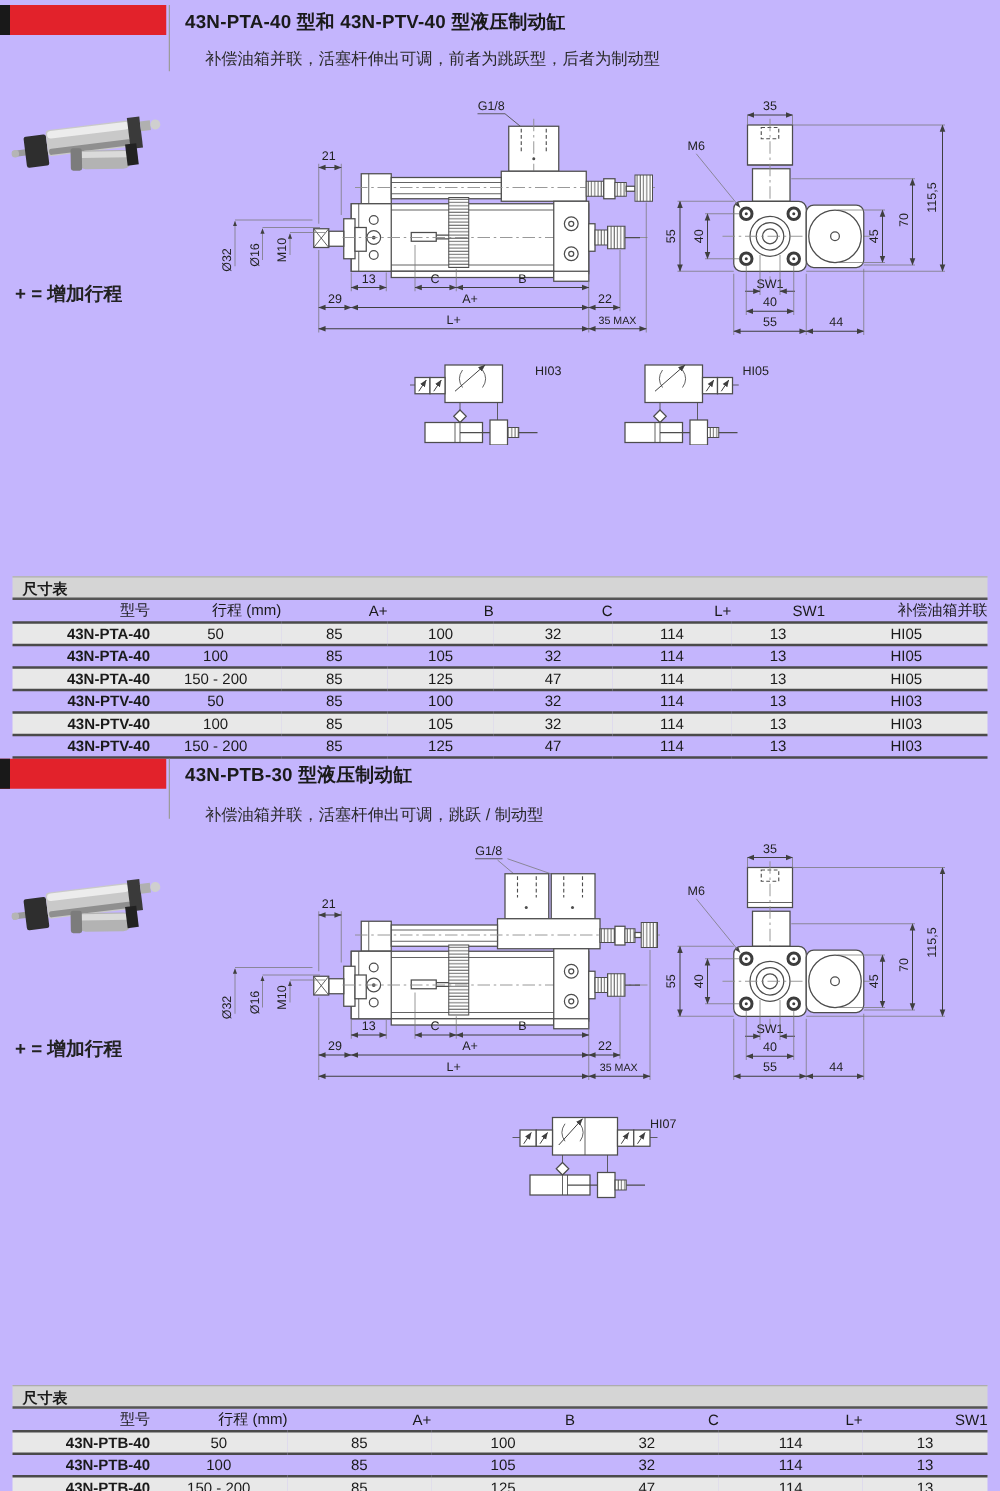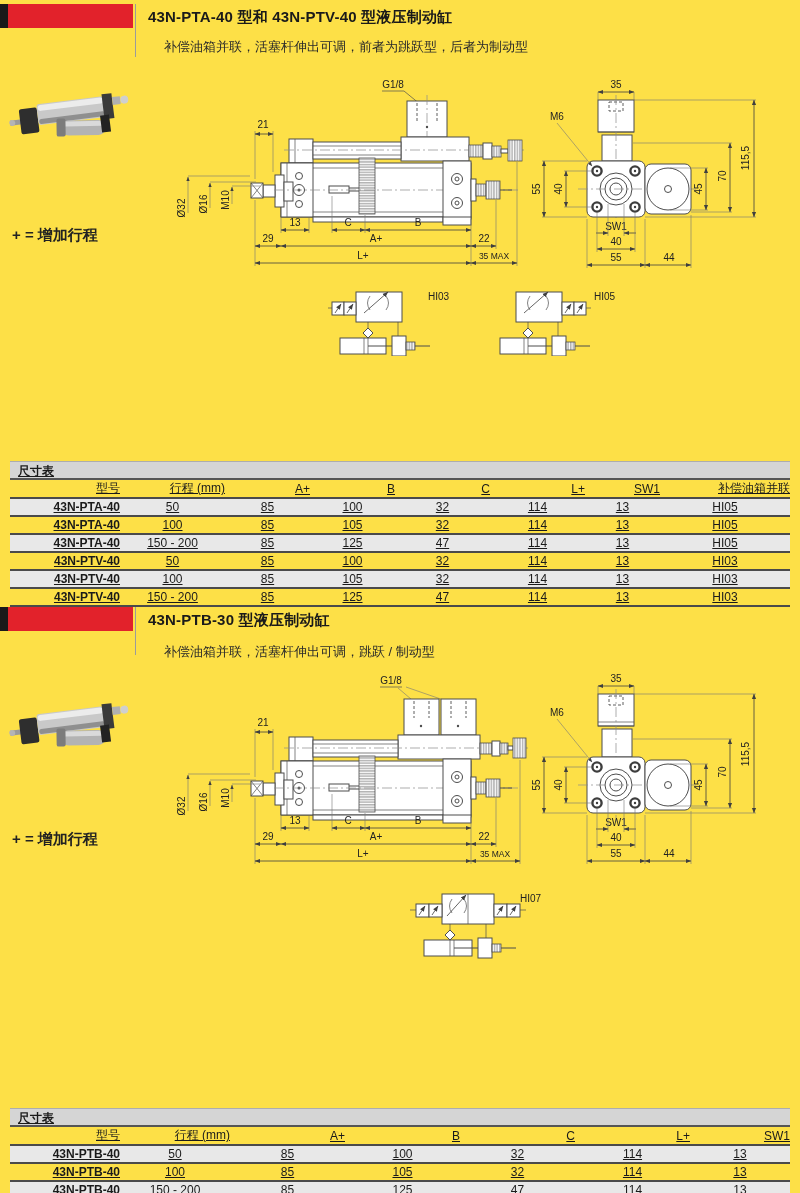--- a/index.html
+++ b/index.html
@@ -1,26 +1,26 @@
 <!DOCTYPE html>
 <html><head>
 <meta charset="utf-8">
 <style>
   html,body{margin:0;padding:0;background:#fff;}
-  #page{position:relative;width:800px;height:1193px;background:#fde047;overflow:hidden;
+  #page{position:relative;width:800px;height:1193px;background:#c4b5fd;overflow:hidden;
         font-family:"Liberation Sans","DejaVu Sans",sans-serif;color:#1a1a1a;}
   .abs{position:absolute;}
   .red-tab{left:0;width:133px;height:24px;background:#e2222b;}
   .red-tab .black-edge{position:absolute;left:0;top:0;width:8px;height:100%;background:#191919;}
   .v-line{left:135px;width:1px;background:#9b9b9b;}
   .sec-title{left:148px;font-size:15px;font-weight:bold;letter-spacing:.2px;}
   .sec-sub{left:164px;font-size:13px;color:#2a2a2a;}
   .note{font-size:15px;font-weight:bold;color:#222;}
   
-  .tblwrap{left:10px;width:780px;text-decoration:underline;}
+  .tblwrap{left:10px;width:780px;}
   .tbl-cap{height:15px;background:#d5d5d5;border-top:1px solid #adadad;border-bottom:2px solid #555;
            font-size:12px;font-weight:bold;padding:1px 0 0 8px;box-sizing:content-box;}
   table.dim{width:100%;border-collapse:collapse;table-layout:fixed;}
   table.dim th{font-weight:normal;font-size:12px;text-align:right;height:16px;
                border-bottom:2px solid #4a4a4a;padding:0;}
   table.dim td{font-size:12px;text-align:center;height:16px;border-bottom:2px solid #4a4a4a;padding:0;}
   table.dim th.model{text-align:right;padding-left:6px;}
   table.dim td.model{text-align:right;padding-left:6px;font-weight:bold;}
   table.dim tbody tr:nth-child(odd){background:#e8e8e8;}
   

